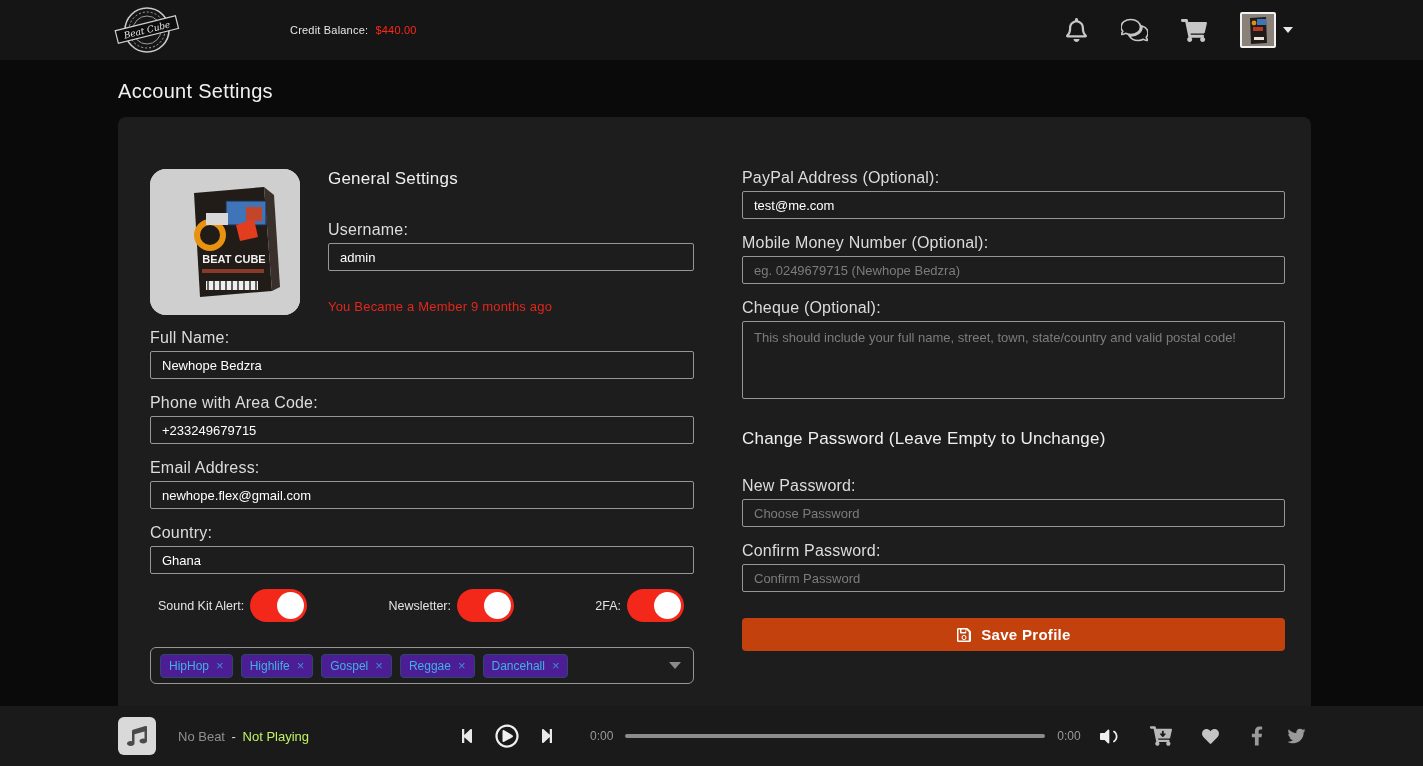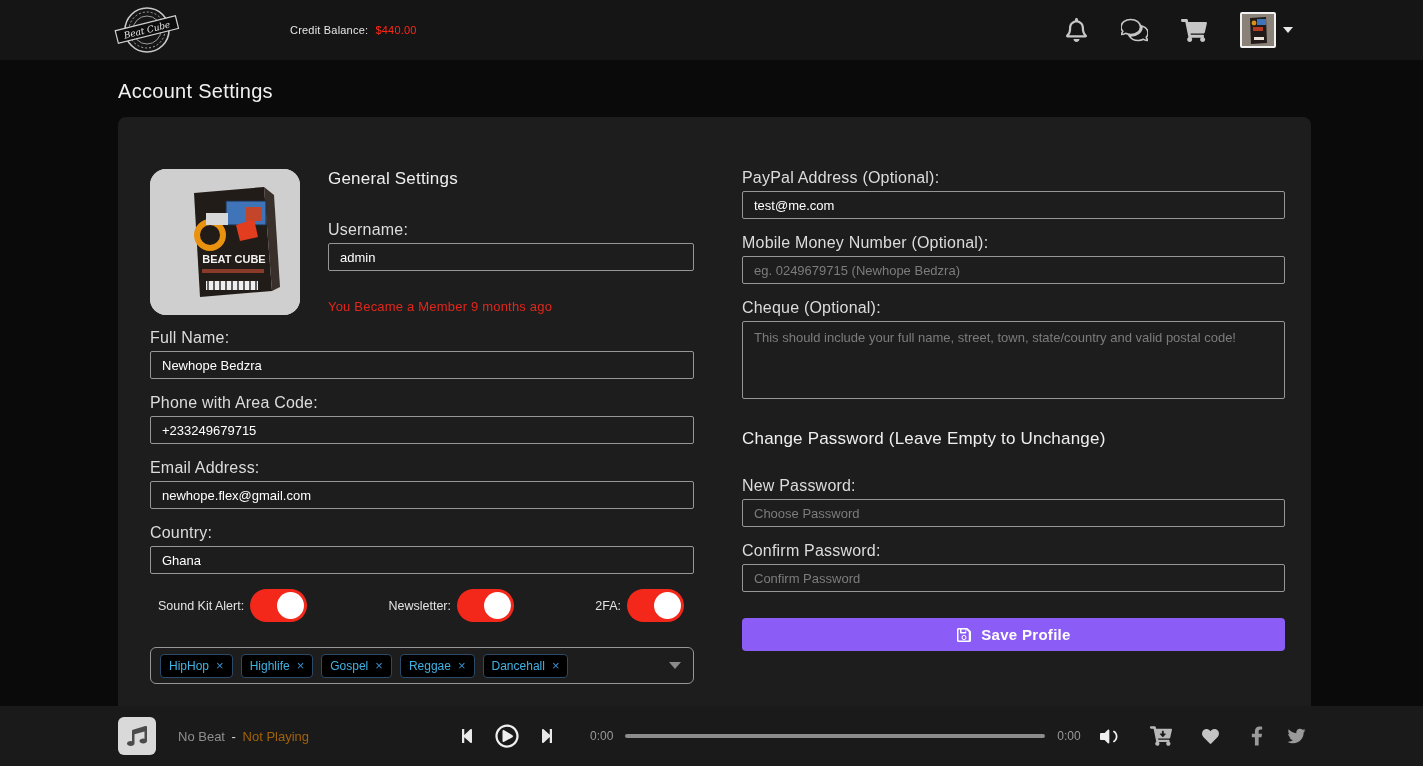--- a/index.html
+++ b/index.html
@@ -59,46 +59,46 @@
   .toggle { position:relative; width:57px; height:33px; border-radius:17px; background:#555; cursor:pointer; flex:0 0 auto; }
   .toggle.on { background:#f3281a; }
   .toggle .knob { position:absolute; top:3px; left:3px; width:27px; height:27px; border-radius:50%; background:#fff; }
   .toggle.on .knob { left:auto; right:3px; }
 
   
   .tag-select {
     margin-top:25px; height:37px; border:1px solid #969696; border-radius:6px;
     display:flex; align-items:center; padding:0 12px 0 9px; cursor:pointer;
   }
-  .tag { background:#000000; border:1px solid #2a4a68; border-radius:4px; color:#41b1e3;
+  .tag { background:#4c1d95; border:1px solid #2a4a68; border-radius:4px; color:#41b1e3;
     font-size:12px; padding:4px 8px; margin-right:8px; display:flex; align-items:center; }
   .tag .x { color:#3a8fcb; margin-left:7px; font-size:13px; cursor:pointer; line-height:1; }
   .select-caret { margin-left:auto; width:0; height:0; border-left:6px solid transparent; border-right:6px solid transparent; border-top:7px solid #8a8a8a; }
 
   
   .pw-heading { font-size:17px; font-weight:400; color:#efefef; margin-top:26px; margin-bottom:28px; letter-spacing:.2px; }
   .cheque-field { margin-bottom:0; }
   .save-btn {
     margin-top:26px; width:100%; height:33px; border:none; border-radius:4px;
-    background:#8b5cf6; color:#fff; font-size:15px; font-weight:bold;
+    background:#c2410c; color:#fff; font-size:15px; font-weight:bold;
     display:flex; align-items:center; justify-content:center; gap:9px; cursor:pointer;
     font-family:"Liberation Sans","DejaVu Sans",sans-serif; letter-spacing:.3px;
   }
 
   
   .player {
     position:absolute; left:0; right:0; bottom:0; height:60px; background:#1a1a1a;
     display:flex; align-items:center; padding-left:118px;
   }
   .player-thumb { width:38px; height:38px; border-radius:6px; background:#d9d9d9;
     display:flex; align-items:center; justify-content:center; flex:0 0 auto; }
   .track-info { margin-left:22px; width:262px; font-size:13px; white-space:nowrap; }
   .track-info .t-name { color:#8f8f8f; }
   .track-info .t-sep { color:#dedede; margin:0 3px; }
-  .track-info .t-status { color:#a16207; }
+  .track-info .t-status { color:#bef264; }
   .controls { display:flex; align-items:center; gap:21px; margin-left:20px; }
   .controls .ctl { cursor:pointer; display:flex; align-items:center; }
   .time { font-size:12px; color:#9a9a9a; }
   .time.left { margin-left:36px; }
   .time.right { margin-left:12px; }
   .progress { margin-left:12px; width:420px; height:4px; background:#8c8c8c; border-radius:2px; cursor:pointer; }
   .vol { margin-left:19px; cursor:pointer; display:flex; }
   .p-icon { cursor:pointer; display:flex; }
   .p-icon.cart2 { margin-left:29px; }
   .p-icon.heart { margin-left:29px; }

